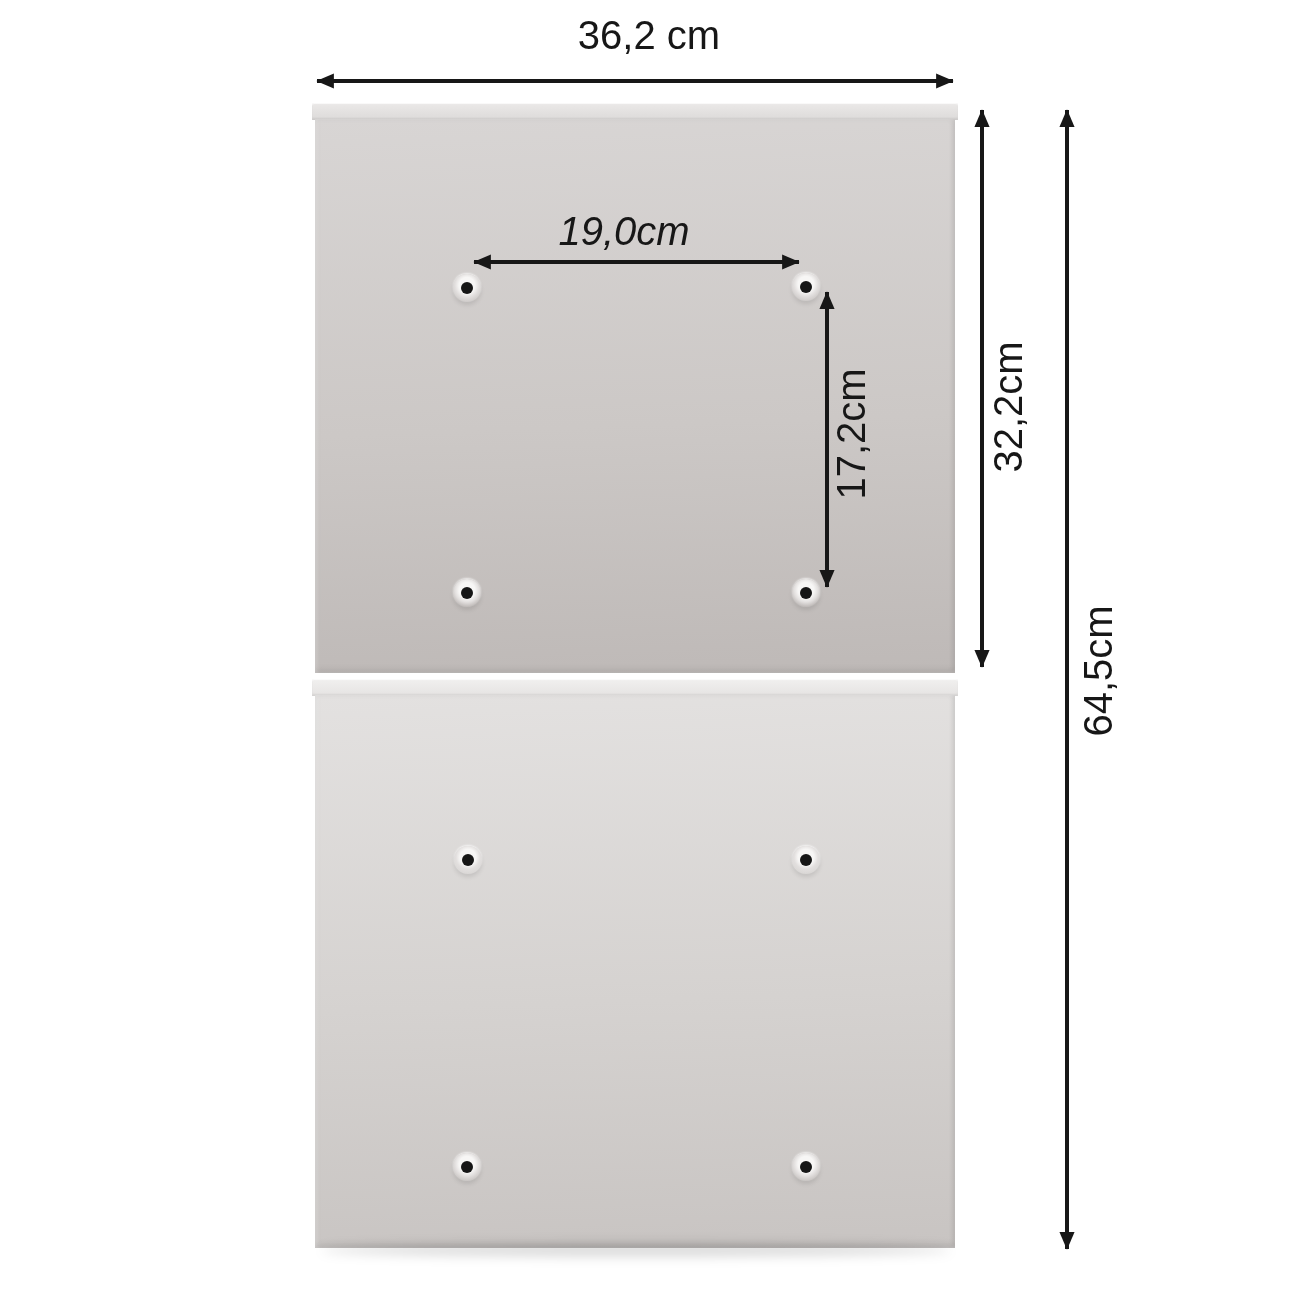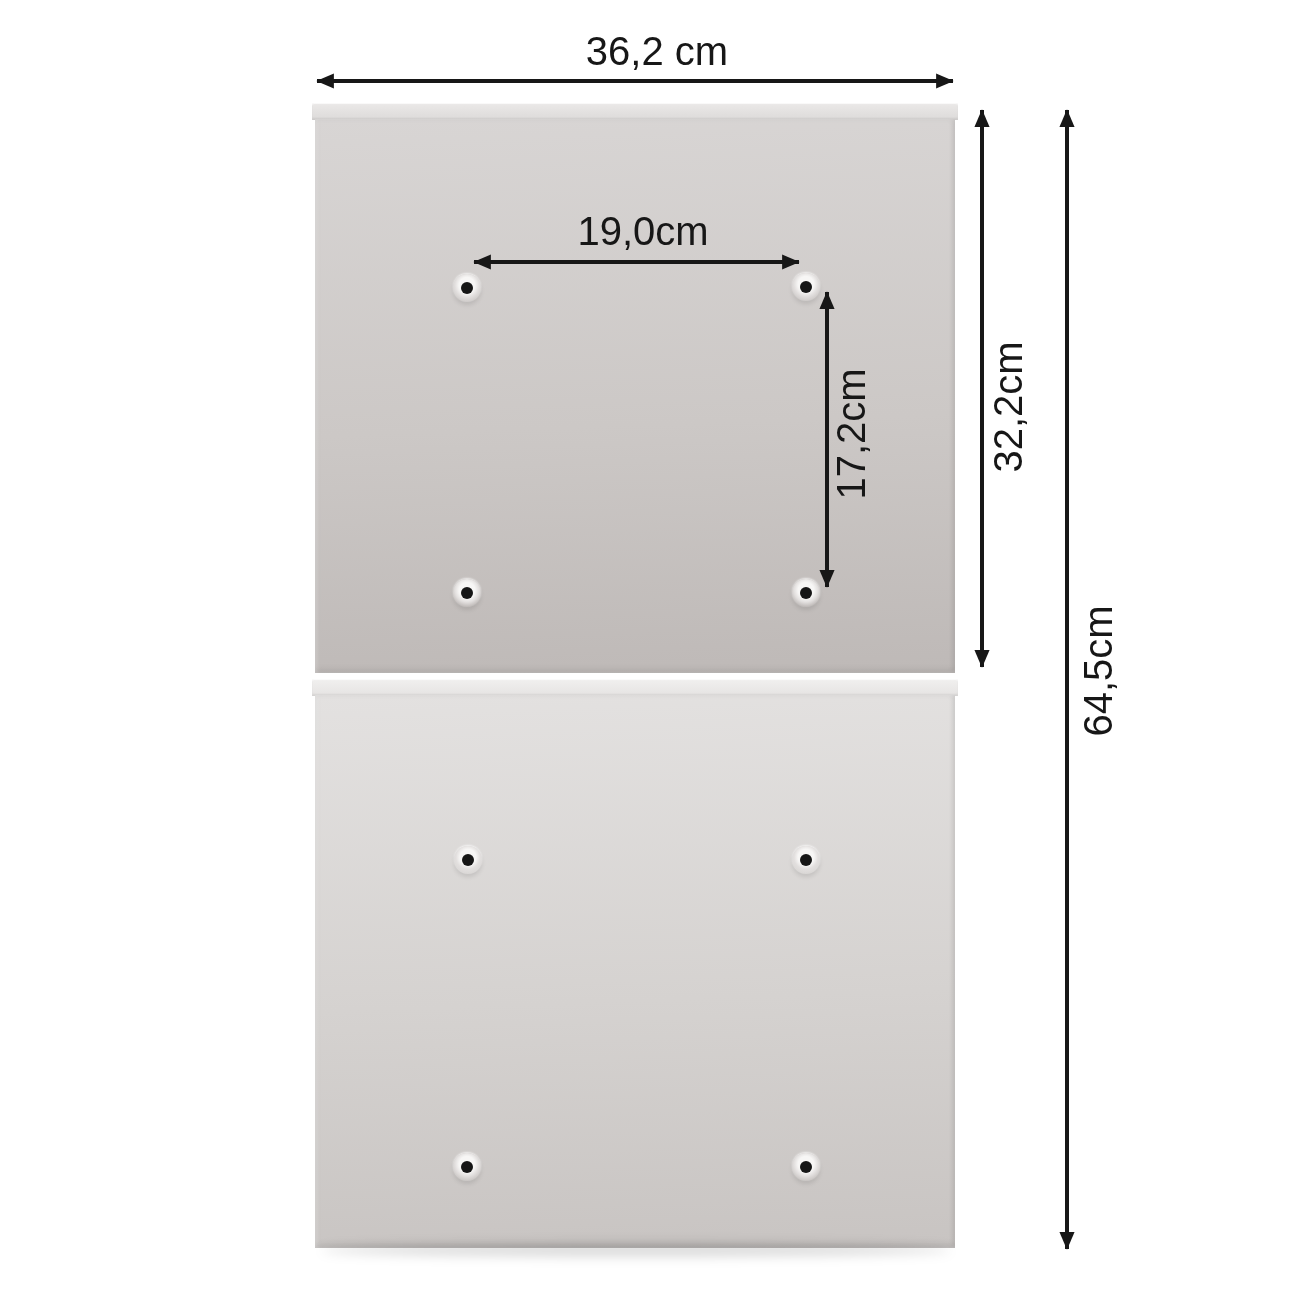--- a/index.html
+++ b/index.html
@@ -89,22 +89,22 @@
     position: absolute;
     font-size: 40px;
     line-height: 1.15;
     color: var(--ink, #171717);
     white-space: nowrap;
     letter-spacing: 0;
   }
   .dim-label.h { transform: translateX(-50%); }
   .dim-label.v { transform: translate(-50%, -50%) rotate(-90deg); }
 
-  .label-overall-width   { left: 649px; top: 28px; margin-left: 8px; }
-  .label-hole-horizontal { left: 643px; top: 208px; }
+  .label-overall-width   { left: 649px; top: 12px; }
+  .label-hole-horizontal { left: 624px; top: 208px; font-style: italic; }
   .label-hole-vertical   { left: 851px; top: 434px; }
   .label-upper-height    { left: 1008px; top: 407px; }
   .label-overall-height  { left: 1098px; top: 671px; }
 </style>
 </head>
 <body>
 
 <div class="stage">
 
   <div class="panel panel-top">

